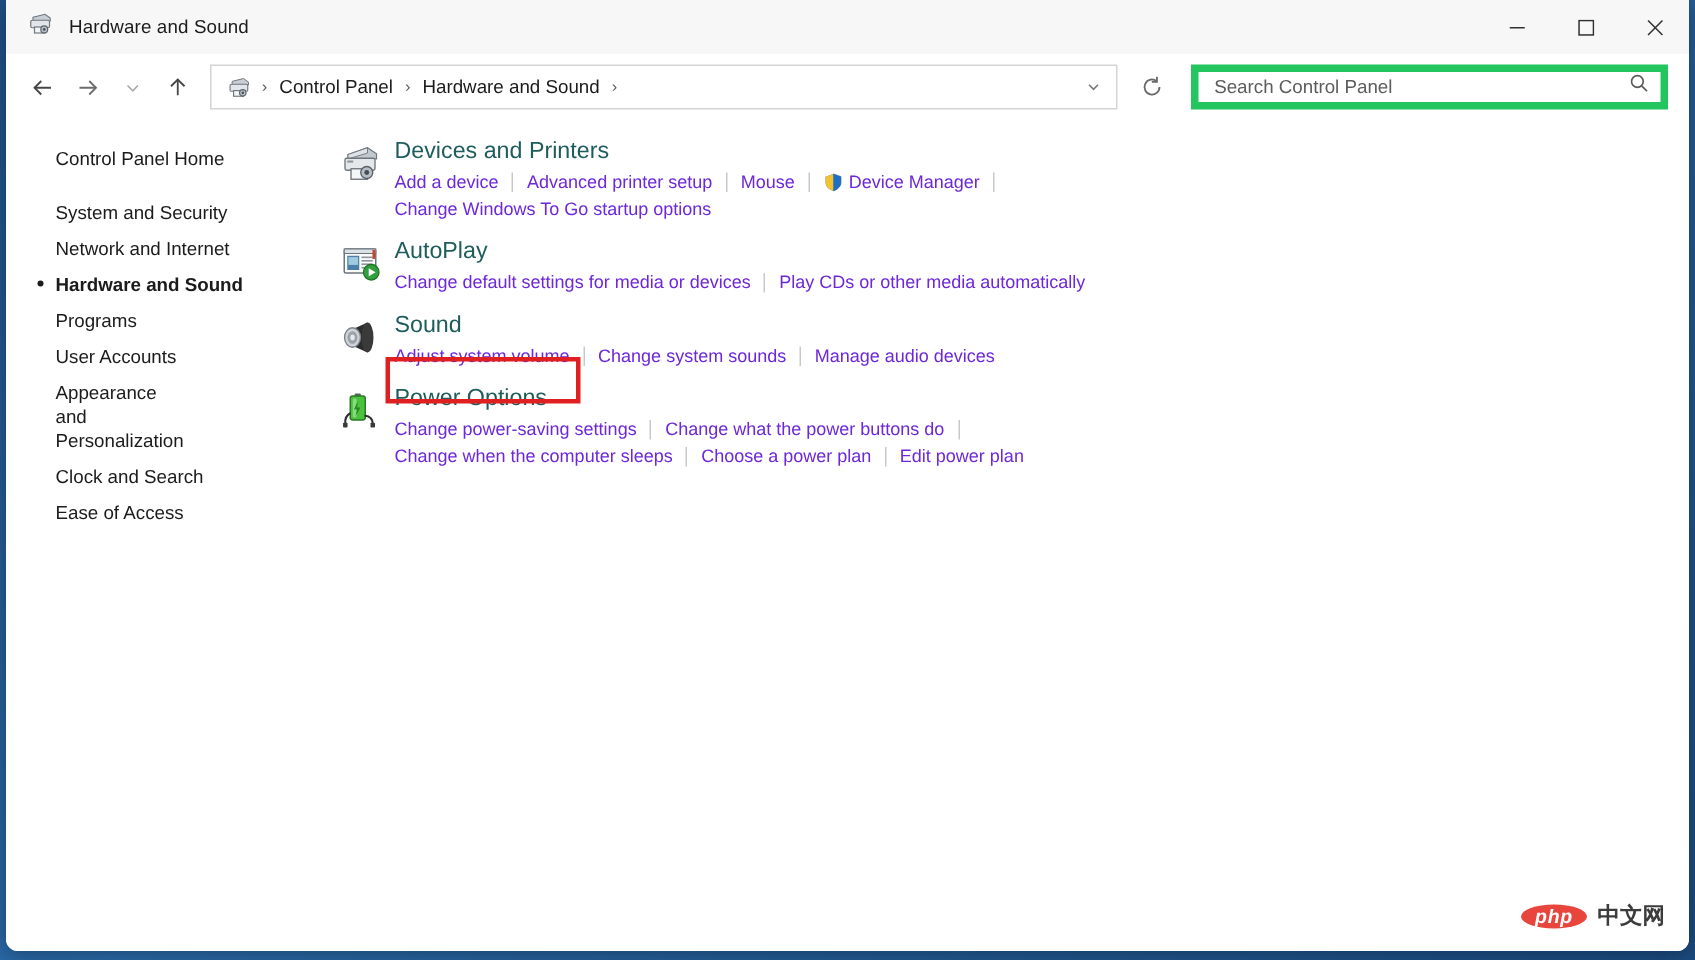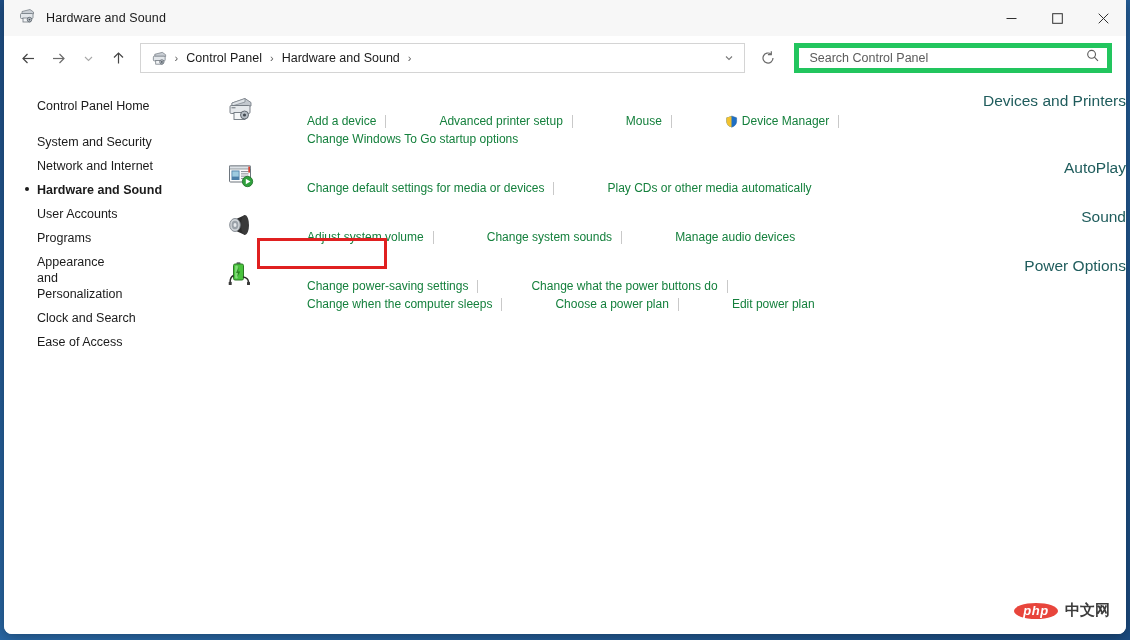--- a/index.html
+++ b/index.html
@@ -167,21 +167,20 @@
     border-radius: 50%;
     background: #1b1b1b;
   }
   .side-gap { height: 12px; }
 
   
   #main {
     flex: 1;
     padding: 10px 0 12px 0;
     position: relative;
-    text-align: right;
   }
   .category {
     display: flex;
     align-items: flex-start;
     padding: 0 0 9px 0;
     position: relative;
   }
   .cat-icon {
     width: 44px;
     flex: 0 0 44px;
@@ -197,26 +196,25 @@
     display: inline-block;
   }
   .task-row {
     display: flex;
     align-items: center;
     flex-wrap: wrap;
     line-height: 18px;
   }
   .task {
     font-size: 12px;
-    color: #15803d;
+    color: #6d28d9;
     white-space: nowrap;
     display: inline-flex;
     align-items: center;
     gap: 4px;
-    margin-left: 44px;
   }
   .task-sep {
     display: inline-block;
     width: 1px;
     height: 13px;
     background: #c9c9c9;
     margin: 0 9px;
   }
 
   
@@ -364,22 +362,22 @@
   </div>
 
   <div id="content">
 
     <div id="sidebar">
       <div class="side-item link">Control Panel Home</div>
       <div class="side-gap"></div>
       <div class="side-item link">System and Security</div>
       <div class="side-item link">Network and Internet</div>
       <div class="side-item current">Hardware and Sound</div>
+      <div class="side-item link">Programs</div>
       <div class="side-item link">User Accounts</div>
-      <div class="side-item link">Programs</div>
       <div class="side-item link" style="max-width:120px">Appearance and Personalization</div>
       <div class="side-item link">Clock and Search</div>
       <div class="side-item link">Ease of Access</div>
     </div>
 
     <div id="main">
 
       <div class="category">
         <div class="cat-icon">
           <svg width="30" height="30" viewBox="0 0 30 30">

